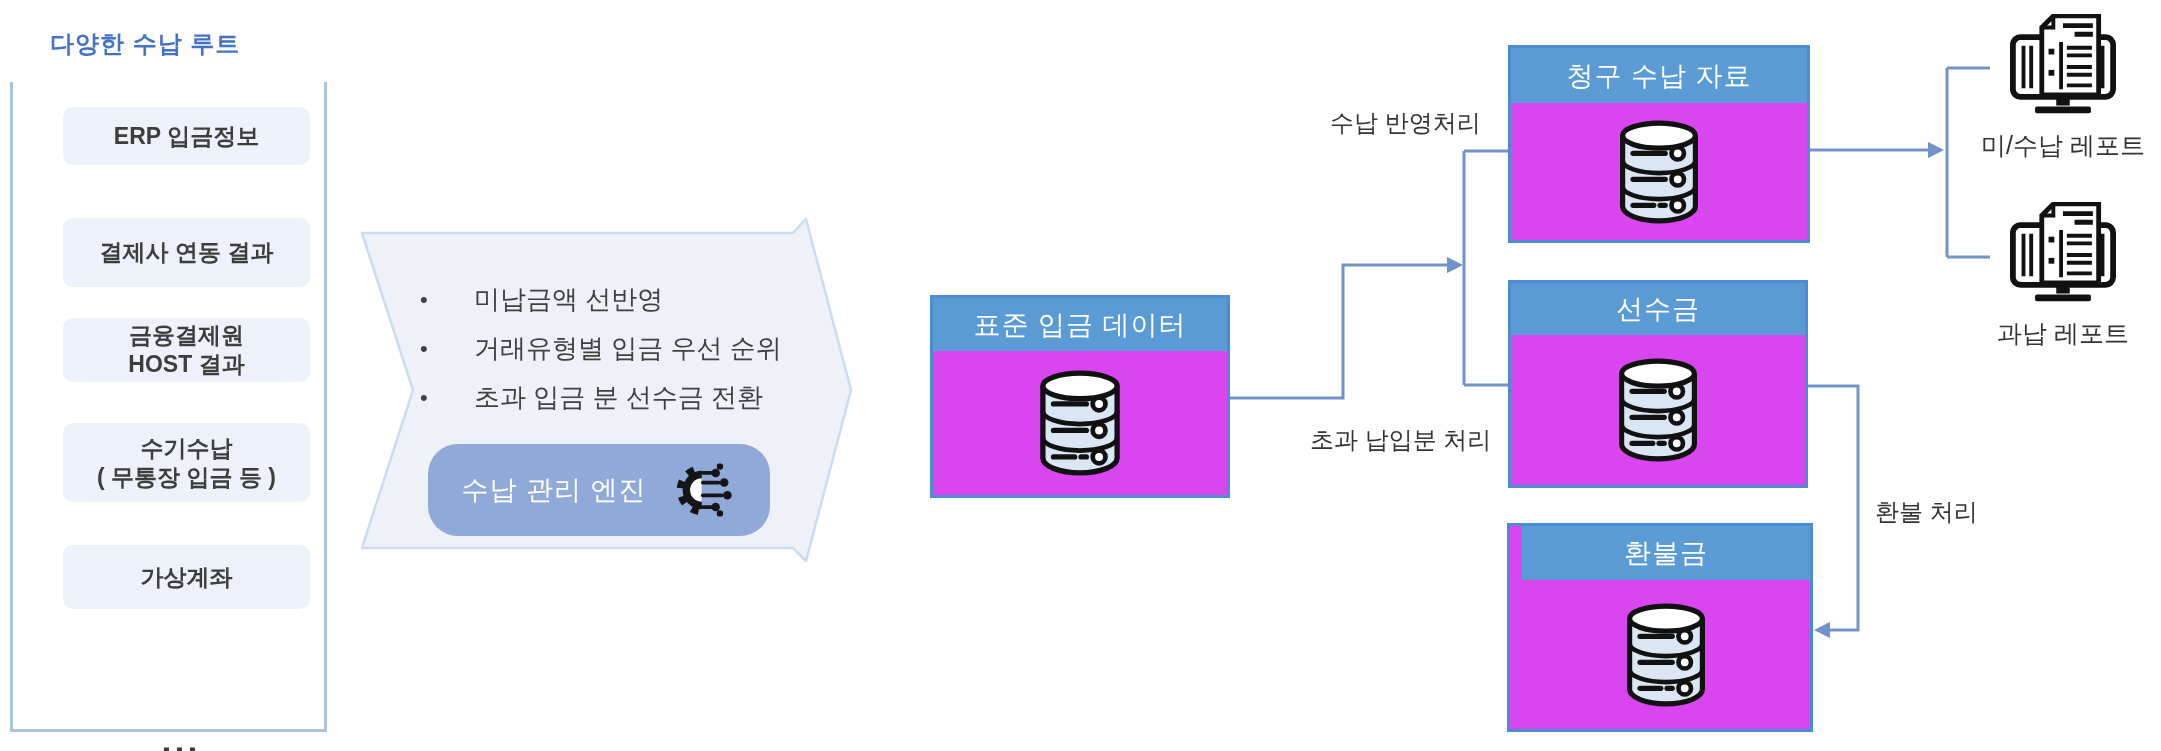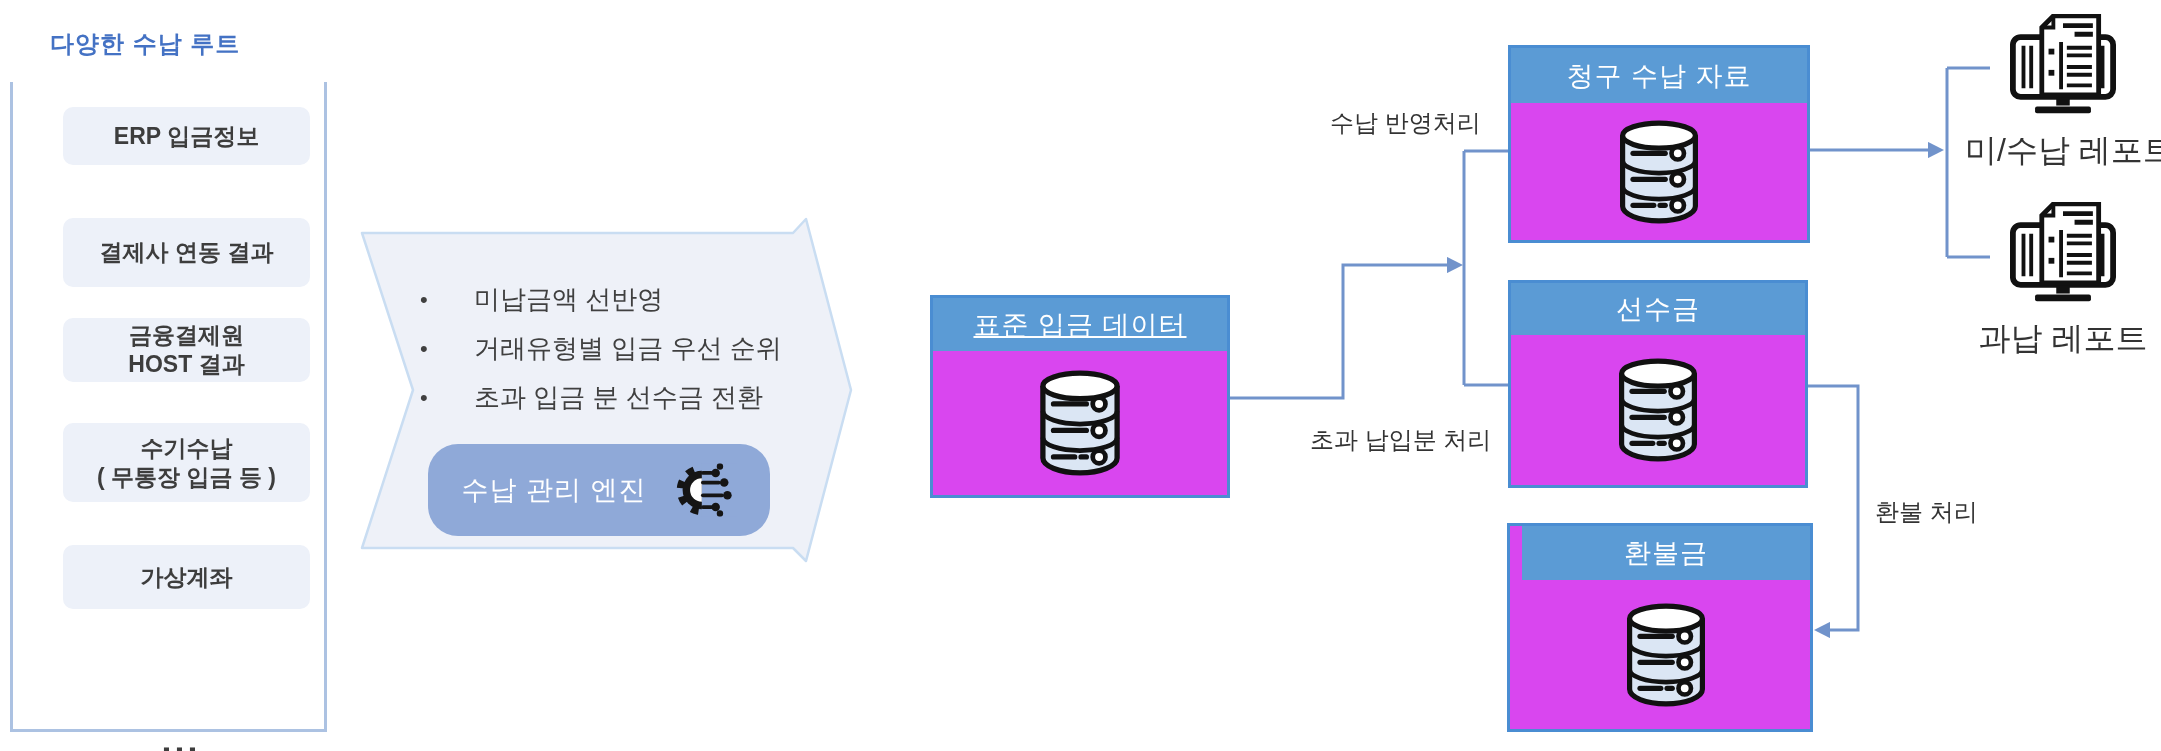--- a/index.html
+++ b/index.html
@@ -62,21 +62,21 @@
     background:var(--header-blue);color:#ffffff;display:flex;align-items:center;justify-content:center;
     font-size:27px;letter-spacing:1px;white-space:nowrap;flex:0 0 auto;
   }
   .dbbox .bdy{flex:1;display:flex;align-items:center;justify-content:center;}
 
   .flow-label{
     position:absolute;font-size:24px;color:var(--label-dark);white-space:nowrap;text-align:left;
   }
   .report{position:absolute;width:196px;text-align:center;}
   .report .ricon{display:block;margin:0 auto;}
-  .report .rlabel{margin-top:9px;font-size:32px;color:var(--label-dark);white-space:nowrap;}
+  .report .rlabel{margin-top:9px;font-size:25px;color:var(--label-dark);white-space:nowrap;}
 </style>
 </head>
 <body>
 
 <svg width="0" height="0" style="position:absolute" aria-hidden="true">
   <defs>
     <symbol id="database-icon" viewBox="0 0 100 110">
       <path d="M15 20 v68 a35 14 0 0 0 70 0 V20" fill="#DBE6F4" stroke="#111" stroke-width="5"></path>
       <ellipse cx="50" cy="20" rx="35" ry="12" fill="#fff" stroke="#111" stroke-width="5"></ellipse>
       <path d="M15 44 a35 12 0 0 0 70 0" fill="none" stroke="#111" stroke-width="4.5"></path>
@@ -196,21 +196,21 @@
   </div>
 
   <div class="engine-pill">
     <span class="pill-label">수납 관리 엔진</span>
     <svg width="64" height="54" viewBox="0 0 60 50">
         <use href="#ai-engine-icon"></use>
       </svg>
   </div>
 
   <div class="dbbox" style="left:930px;top:295px;width:300px;height:203px;">
-    <div class="hdr" style="height:53px;text-decoration:underline;">표준 입금 데이터</div>
+    <div class="hdr" style="height:53px;">표준 입금 데이터</div>
     <div class="bdy">
         <svg width="106" height="118" viewBox="0 0 100 110">
           <use href="#database-icon"></use>
         </svg>
       </div>
   </div>
 
   <div class="dbbox" style="left:1508px;top:45px;width:302px;height:198px;">
     <div class="hdr" style="height:55px;">청구 수납 자료</div>
     <div class="bdy">

